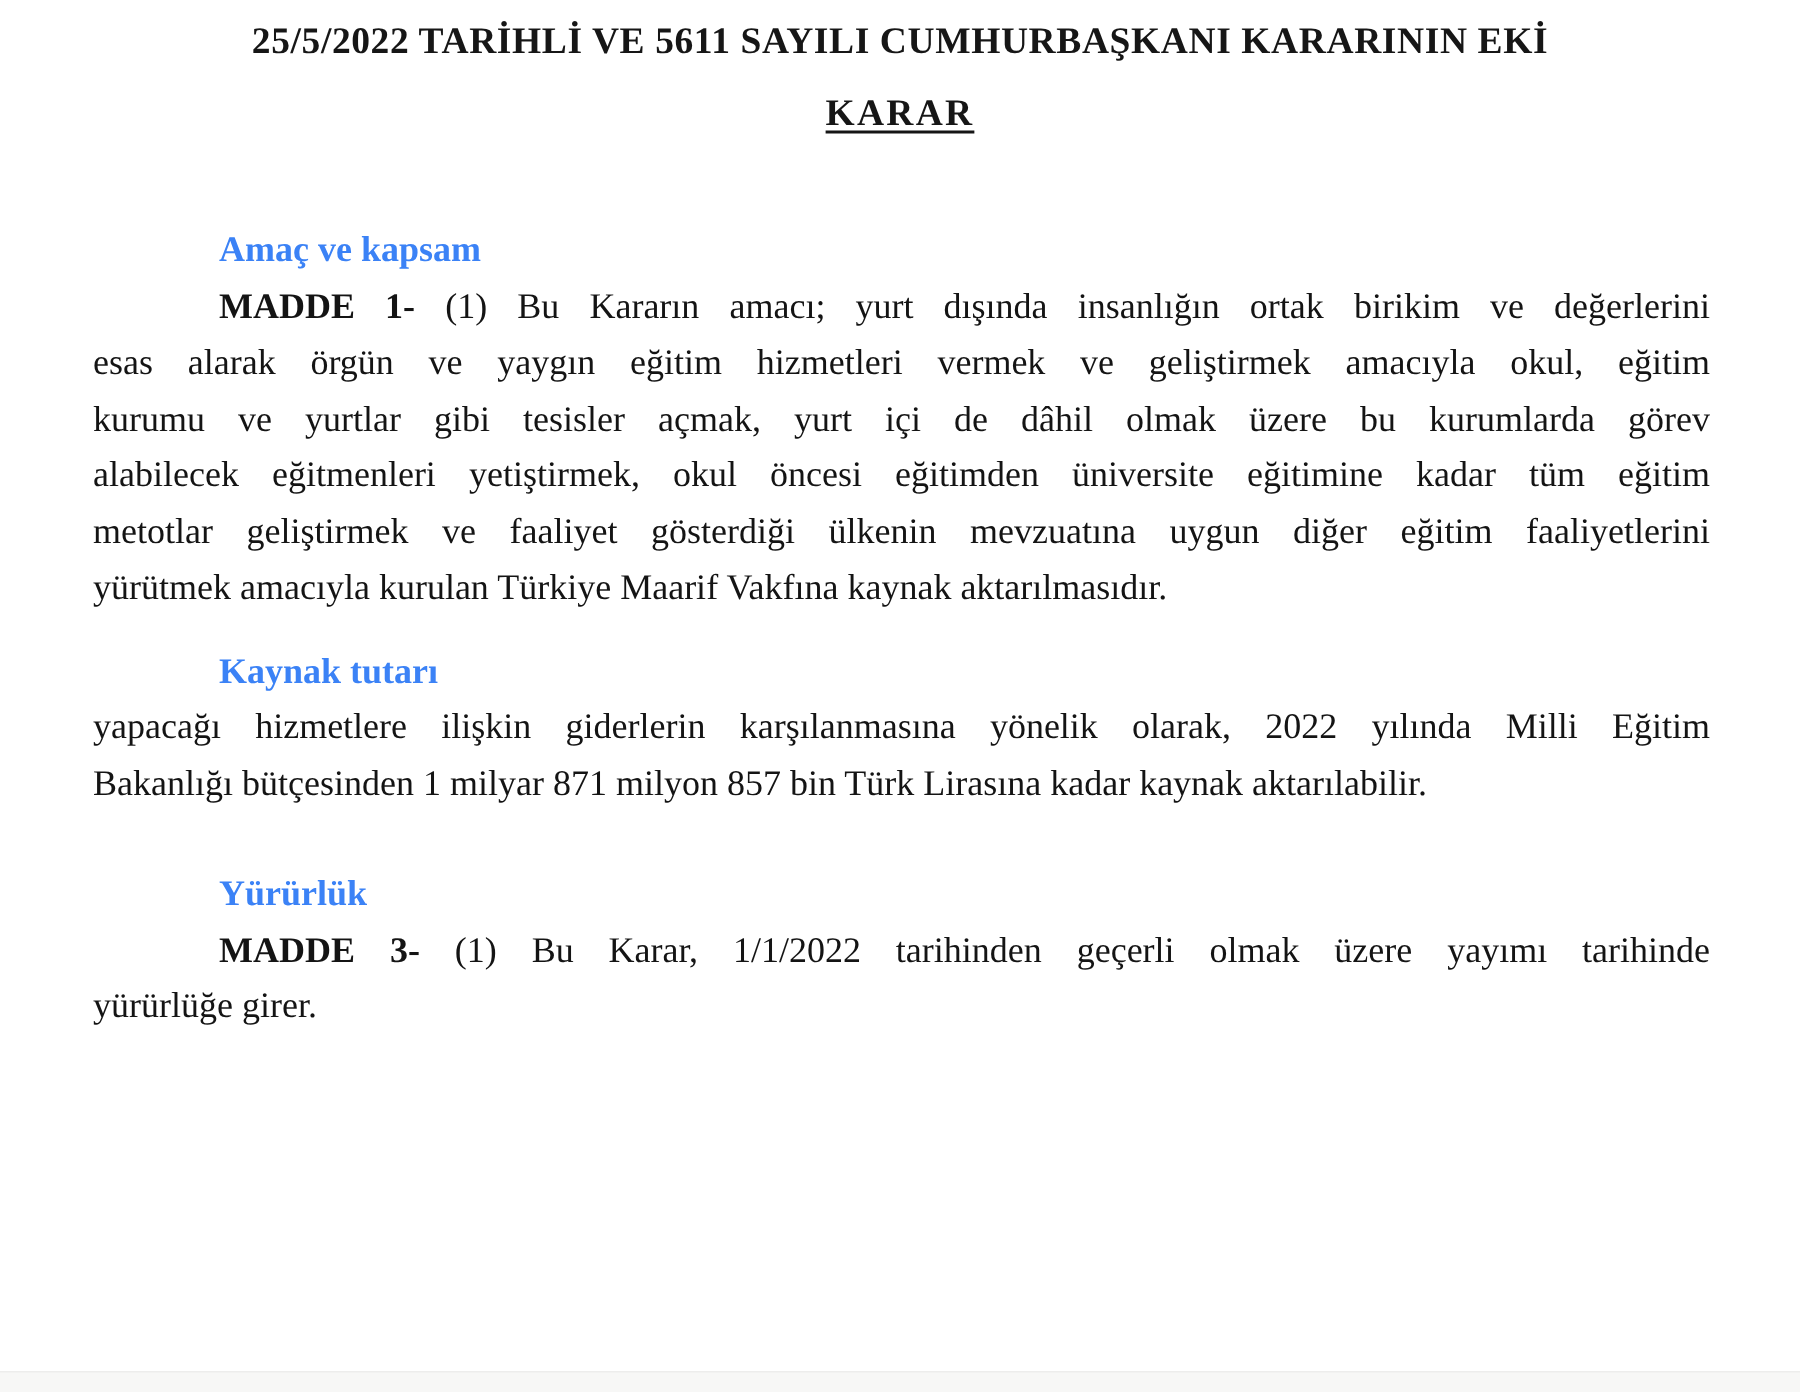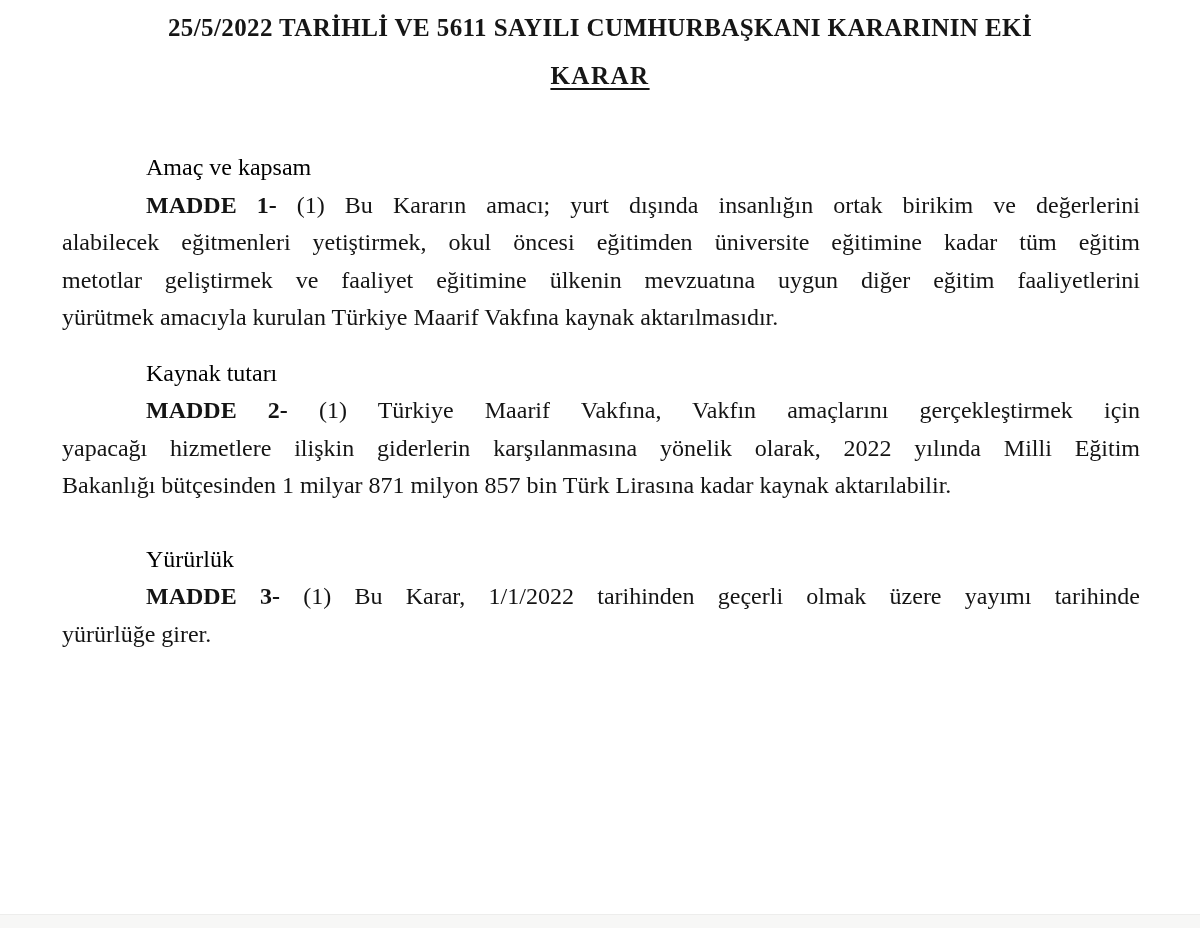--- a/index.html
+++ b/index.html
@@ -48,25 +48,25 @@
   }
   .content {
     margin: 0 60px 0 62px; 
   }
   .section { margin: 0; }
   .section-1 { margin-top: 58px; }
   .section-2 { margin-top: 18px; }
   .section-3 { margin-top: 36px; }
   .section-4 { margin-top: 42px; }
   .section-heading {
-    font-weight: normal;
+    font-weight: bold;
     font-size: 24px;
     line-height: 37.5px;
     padding-left: 84px;
-    color: #000000;
+    color: #3b82f6;
   }
   .line {
     font-size: 24px;
     line-height: 37.5px;
     white-space: nowrap;
     color: #141414;
   }
   .line.j {
     white-space: normal;
     text-align: justify;
@@ -89,27 +89,28 @@
 </head>
 <body>
 
 <div class="page">
   <h1 class="doc-title">25/5/2022 TARİHLİ VE 5611 SAYILI CUMHURBAŞKANI KARARININ EKİ</h1>
   <h2 class="doc-subtitle"><span class="u">KARAR</span></h2>
   <div class="content" id="sections">
       <section class="section section-1">
         <div class="section-heading">Amaç ve kapsam</div>
         <div class="line j indent"><b>MADDE 1-</b><span> (1) Bu Kararın amacı; yurt dışında insanlığın ortak birikim ve değerlerini</span></div>
+        <div class="line j"><span>esas alarak örgün ve yaygın eğitim hizmetleri vermek ve geliştirmek amacıyla okul, eğitim</span></div>
+        <div class="line j"><span>kurumu ve yurtlar gibi tesisler açmak, yurt içi de dâhil olmak üzere bu kurumlarda görev</span></div>
         <div class="line j"><span>alabilecek eğitmenleri yetiştirmek, okul öncesi eğitimden üniversite eğitimine kadar tüm eğitim</span></div>
-        <div class="line j"><span>metotlar geliştirmek ve faaliyet eğitimine ülkenin mevzuatına uygun diğer eğitim faaliyetlerini</span></div>
+        <div class="line j"><span>metotlar geliştirmek ve faaliyet gösterdiği ülkenin mevzuatına uygun diğer eğitim faaliyetlerini</span></div>
         <div class="line"><span>yürütmek amacıyla kurulan Türkiye Maarif Vakfına kaynak aktarılmasıdır.</span></div>
       </section>
       <section class="section section-2">
         <div class="section-heading">Kaynak tutarı</div>
-        <div class="line j indent"><b>MADDE 2-</b><span> (1) Türkiye Maarif Vakfına, Vakfın amaçlarını gerçekleştirmek için</span></div>
         <div class="line j"><span>yapacağı hizmetlere ilişkin giderlerin karşılanmasına yönelik olarak, 2022 yılında Milli Eğitim</span></div>
         <div class="line"><span>Bakanlığı bütçesinden 1 milyar 871 milyon 857 bin Türk Lirasına kadar kaynak aktarılabilir.</span></div>
       </section>
       <section class="section section-3">
         <div class="section-heading">Yürürlük</div>
         <div class="line j indent"><b>MADDE 3-</b><span> (1) Bu Karar, 1/1/2022 tarihinden geçerli olmak üzere yayımı tarihinde</span></div>
         <div class="line"><span>yürürlüğe girer.</span></div>
       </section>
     </div>
   <div class="bottom-strip"></div>

